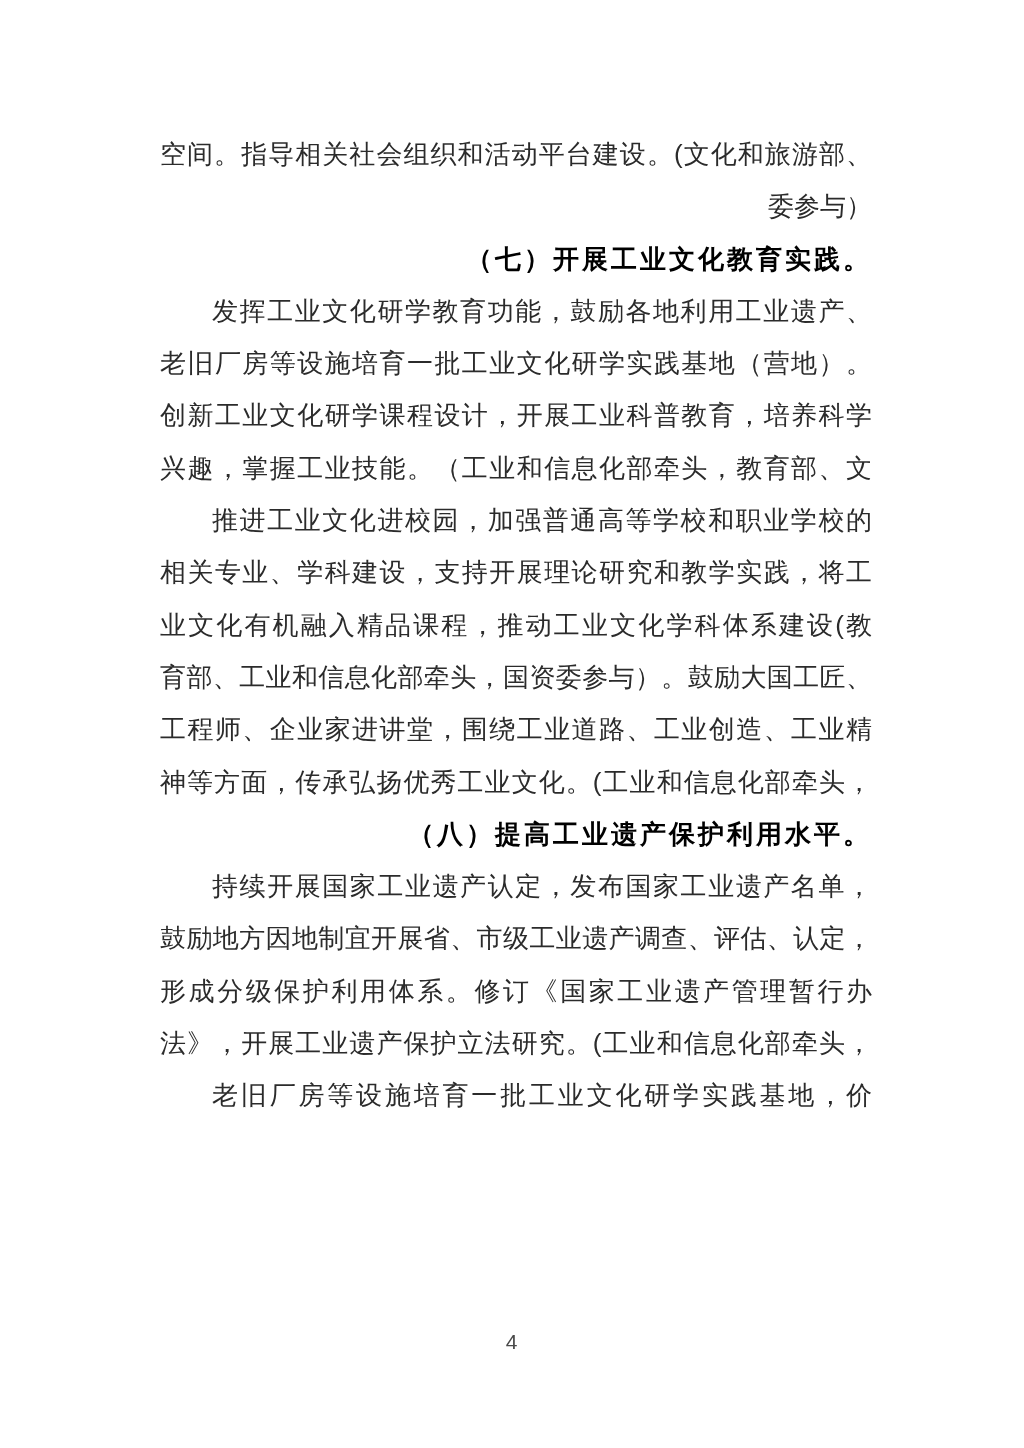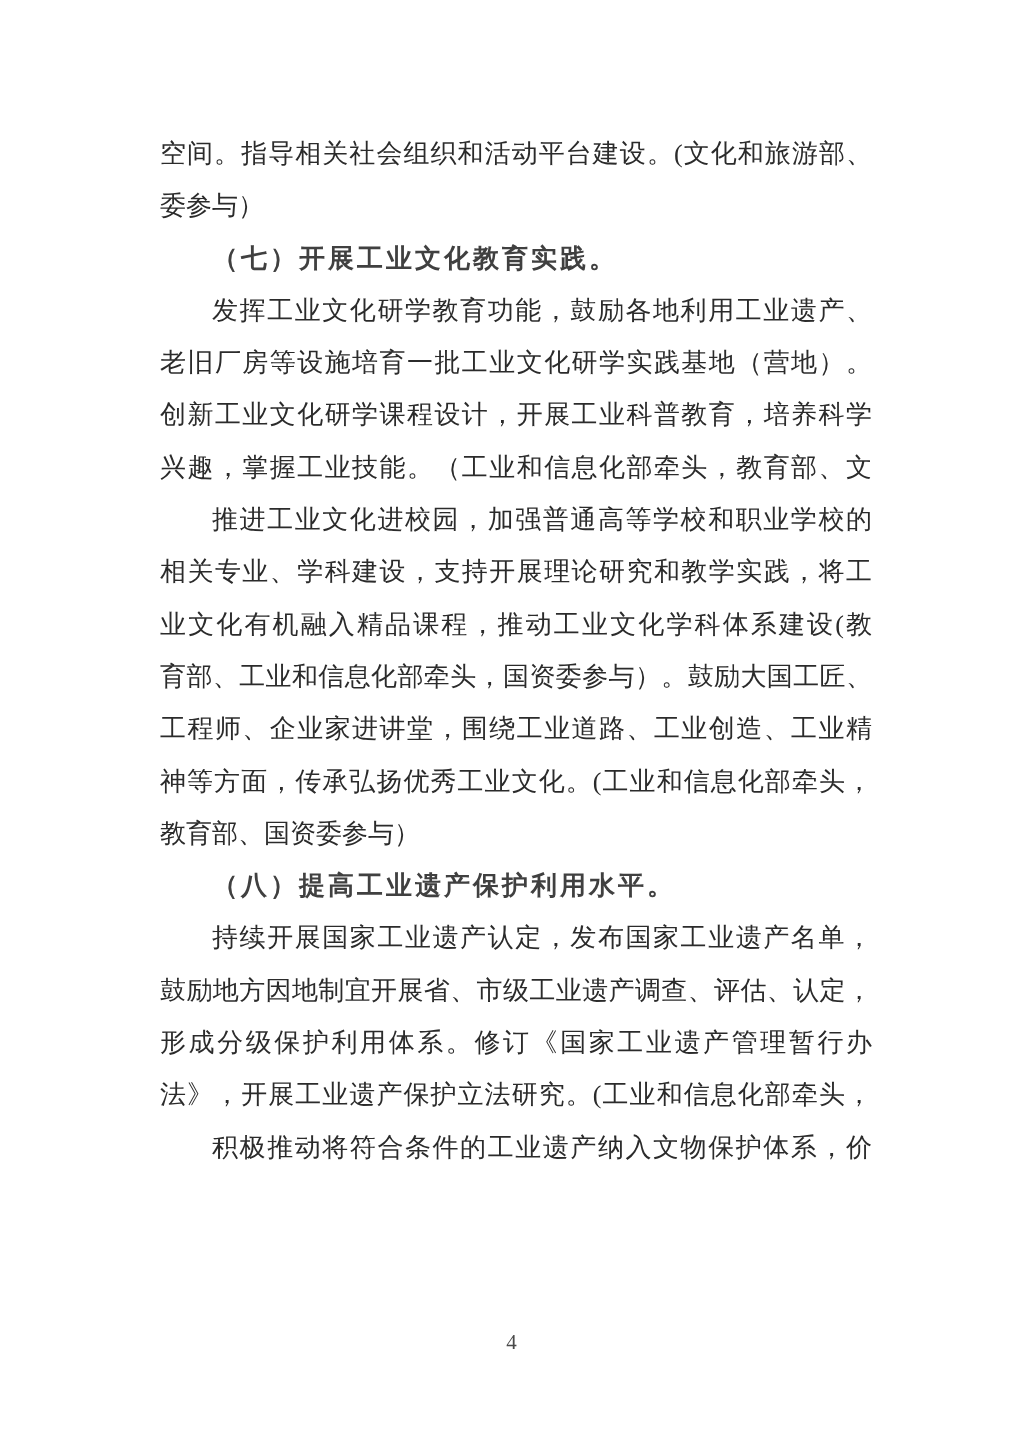--- a/index.html
+++ b/index.html
@@ -7,47 +7,47 @@
     margin: 0;
     padding: 0;
     background: #ffffff;
   }
   .page {
     position: relative;
     width: 923px;
     height: 1448px;
     background: #ffffff;
     overflow: hidden;
-    font-family: Liberation Serif, serif;
+    font-family: Liberation Sans, sans-serif;
   }
   .doc-body {
     position: absolute;
     left: 160px;
     top: 128px;
     width: 712px;
     color: #2b2b2b;
     font-size: 26px;
   }
   .line {
     height: 52.3px;
     line-height: 52.3px;
     white-space: nowrap;
-    text-align: left;
+    text-align: right;
   }
   .line.just {
     text-align: justify;
     text-align-last: justify;
   }
   .line.indent {
     text-indent: 52px;
   }
   .line.heading {
     font-weight: bold;
     letter-spacing: 3px;
-    color: #404040;
+    color: #000000;
   }
   .page-number {
     position: absolute;
     left: 0;
     top: 1330px;
     width: 1024px;
     text-align: center;
     font-size: 21px;
     color: #4a4a4a;
     letter-spacing: 1px;
@@ -64,23 +64,22 @@
     <div class="line just indent">发挥工业文化研学教育功能，鼓励各地利用工业遗产、</div>
     <div class="line just">老旧厂房等设施培育一批工业文化研学实践基地（营地）。</div>
     <div class="line just">创新工业文化研学课程设计，开展工业科普教育，培养科学</div>
     <div class="line just">兴趣，掌握工业技能。（工业和信息化部牵头，教育部、文</div>
     <div class="line just indent">推进工业文化进校园，加强普通高等学校和职业学校的</div>
     <div class="line just">相关专业、学科建设，支持开展理论研究和教学实践，将工</div>
     <div class="line just">业文化有机融入精品课程，推动工业文化学科体系建设(教</div>
     <div class="line just">育部、工业和信息化部牵头，国资委参与）。鼓励大国工匠、</div>
     <div class="line just">工程师、企业家进讲堂，围绕工业道路、工业创造、工业精</div>
     <div class="line just">神等方面，传承弘扬优秀工业文化。(工业和信息化部牵头，</div>
-    <div class="line">教育部、国资委参与）</div>
     <div class="line heading indent">（八）提高工业遗产保护利用水平。</div>
     <div class="line just indent">持续开展国家工业遗产认定，发布国家工业遗产名单，</div>
     <div class="line just">鼓励地方因地制宜开展省、市级工业遗产调查、评估、认定，</div>
     <div class="line just">形成分级保护利用体系。修订《国家工业遗产管理暂行办</div>
     <div class="line just">法》，开展工业遗产保护立法研究。(工业和信息化部牵头，</div>
-    <div class="line just indent">积极推动将符合条件的工业遗产纳入文物保护体系，价</div>
+    <div class="line just indent">老旧厂房等设施培育一批工业文化研学实践基地，价</div>
   </div>
 
   <div class="page-number">4</div>
 </div>
 
 </body></html>

